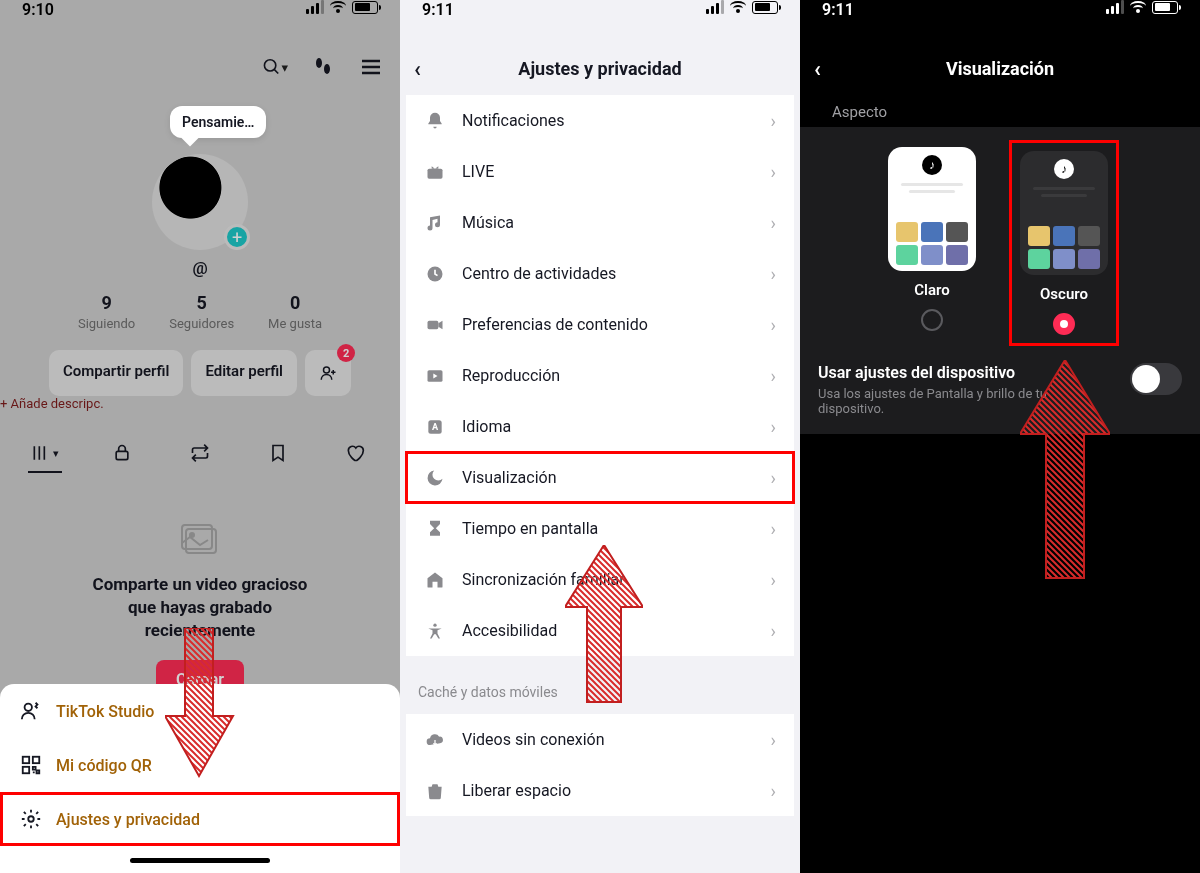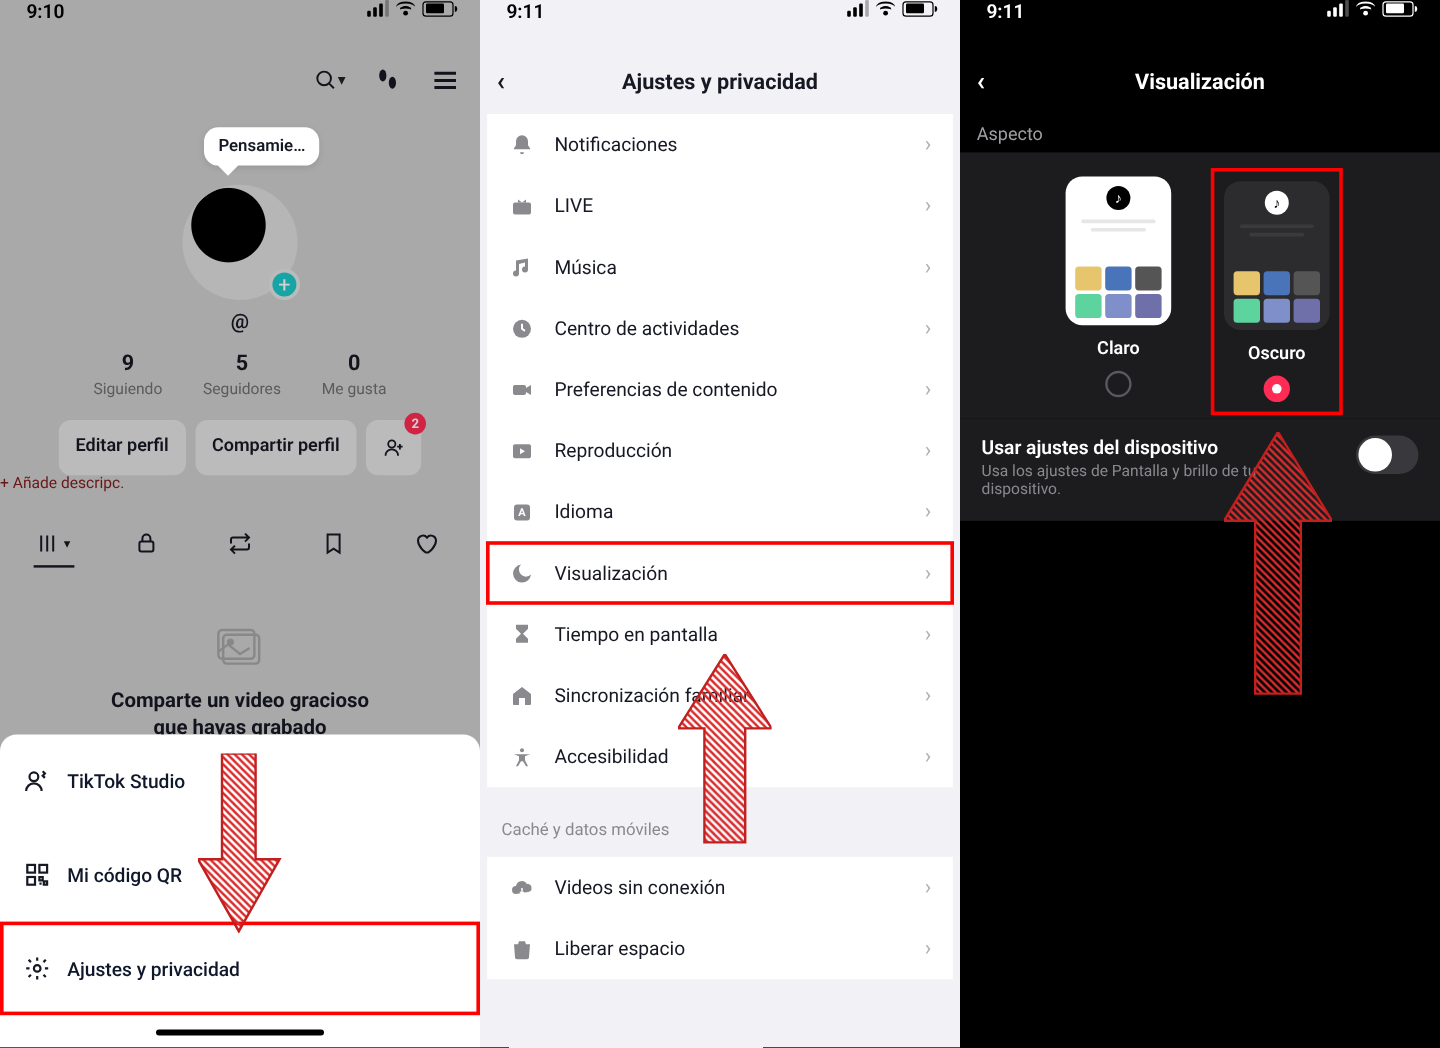--- a/index.html
+++ b/index.html
@@ -46,41 +46,41 @@
   .tabbar{display:flex;justify-content:space-around;margin-top:22px;padding:0 6px;color:#161823}
   .tabbar .t{flex:1;display:flex;justify-content:center;align-items:center;padding:10px 0;position:relative}
   .tabbar .t.active::after{content:"";position:absolute;bottom:0;left:28%;width:44%;height:2px;background:#161823}
   .emptyvid{margin-top:46px;text-align:center;padding:0 60px}
   .emptyvid .img{width:48px;height:40px;margin:0 auto 14px;position:relative;color:#a6a6a6}
   .emptyvid p{font-size:17px;font-weight:700;color:#161823;line-height:1.35}
   .upload{margin:18px auto 0;background:#fe2c55;color:#fff;font-weight:600;padding:10px 20px;border-radius:8px;width:max-content}
 
   
   .sheet{position:absolute;left:0;right:0;bottom:0;background:#fff;border-radius:14px 14px 0 0;z-index:3}
-  .sheet .row{display:flex;align-items:center;gap:14px;padding:28px 20px;font-size:16px;color:#0f172a;font-weight:500}
+  .sheet .row{display:flex;align-items:center;gap:14px;padding:16px 20px;font-size:16px;color:#a16207;font-weight:500}
   .sheet .row.hl{outline:3px solid #fe0000;outline-offset:-3px}
   .homebar{height:5px;width:140px;background:#000;border-radius:3px;margin:12px auto 10px}
 
   
   .hdr{display:flex;align-items:center;justify-content:center;position:relative;padding:14px 0 10px;font-size:18px;font-weight:700;color:#161823}
   .hdr .back{position:absolute;left:14px;font-size:22px}
   .list{background:#fff;margin:6px;border-radius:0}
   .li{display:flex;align-items:center;padding:15px 18px;gap:16px;color:#161823;position:relative}
   .li .lbl{flex:1;font-size:16px}
   .li .chev{color:#b0b0b4;font-size:18px}
   .li .ico{width:22px;color:#8a8a8e;display:flex;justify-content:center}
   .li.hl{outline:3px solid #fe0000;outline-offset:-2px}
   .sectlbl{padding:22px 18px 8px;font-size:14px;color:#8a8a8e}
   .phone2 .status{color:#000}
 
   
   .phone3 .status{color:#fff}
   .phone3 .hdr{color:#fff}
   .phone3 .hdr .back{color:#fff}
-  .aspecto{padding:14px 14px 6px;font-size:15px;color:#a0a0a4}
+  .aspecto{padding:14px 32px 6px;font-size:15px;color:#a0a0a4}
   .themes{display:flex;justify-content:center;gap:40px;padding:20px 0 10px;background:#1c1c1e;margin:0;border-radius:0}
   .thopt{display:flex;flex-direction:column;align-items:center;gap:10px}
   .thopt.hl{outline:3px solid #fe0000;outline-offset:4px;padding:4px}
   .mock{width:88px;height:124px;border-radius:14px;padding:8px 8px 6px;display:flex;flex-direction:column;gap:4px;align-items:center}
   .mock.light{background:#fff}
   .mock.dark{background:#2c2c2e}
   .mock .dot{width:20px;height:20px;border-radius:50%;display:flex;align-items:center;justify-content:center;font-size:12px;font-weight:900}
   .mock.light .dot{background:#000;color:#fff}
   .mock.dark .dot{background:#fff;color:#000}
   .mock .bar{height:3px;border-radius:2px}
@@ -156,22 +156,22 @@
   </div>
   <div class="handle">@</div>
 
   <div class="stats">
     <div class="stat"><b>9</b><span>Siguiendo</span></div>
     <div class="stat"><b>5</b><span>Seguidores</span></div>
     <div class="stat"><b>0</b><span>Me gusta</span></div>
   </div>
 
   <div class="btnrow">
+    <div class="pill">Compartir perfil</div>
     <div class="pill">Editar perfil</div>
-    <div class="pill">Compartir perfil</div>
     <div class="pill addfriend">
       <svg width="22" height="22" viewBox="0 0 24 24" fill="none" stroke="#161823" stroke-width="2">
           <circle cx="10" cy="8" r="4"></circle>
           <path d="M3 21c0-4 3-7 7-7s7 3 7 7M19 8v6M16 11h6"></path>
         </svg>
       <div class="badge">2</div>
     </div>
   </div>
   <div class="adddesc">+ Añade descripc.</div>
 

